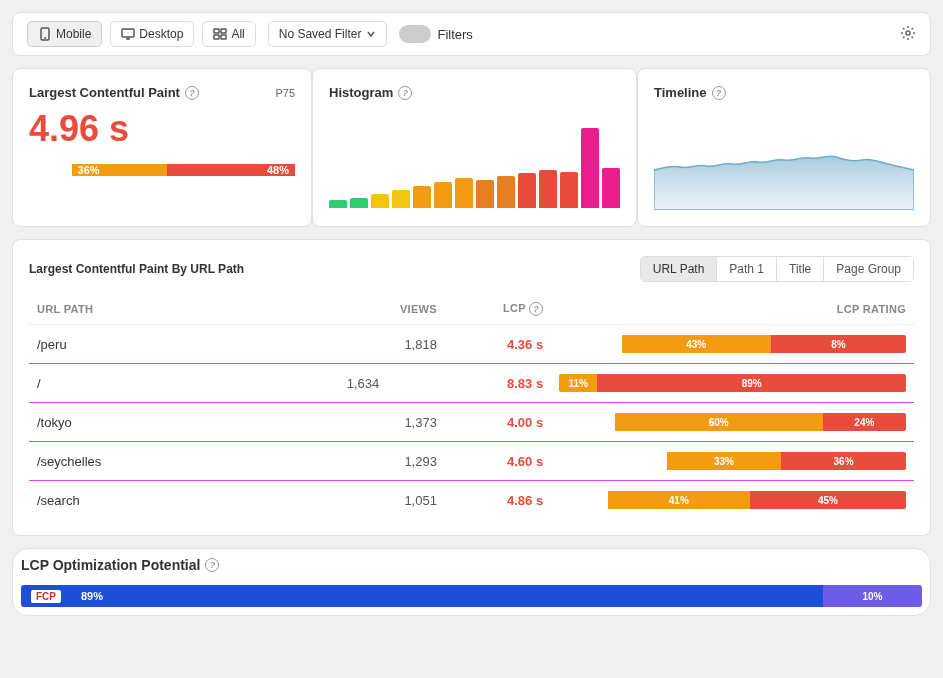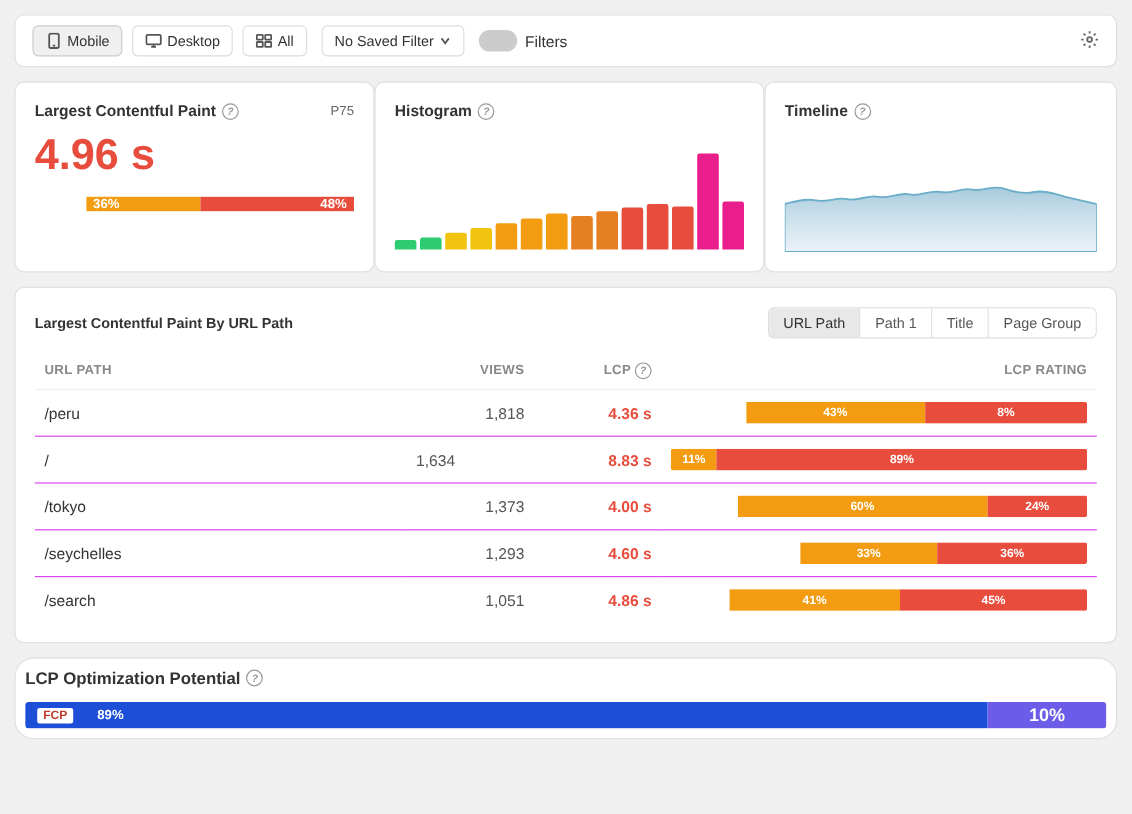--- a/index.html
+++ b/index.html
@@ -275,18 +275,18 @@
     <div class="opt-title">
       <span>LCP Optimization Potential</span>
       <span class="help-icon">?</span>
     </div>
     <div class="opt-bar">
       <div class="opt-fcp" style="width: 89%; background: #1d4ed8; display:flex; align-items:center; padding: 0 10px; gap:20px;">
         <span style="background:#fff; color:#c0392b; font-size:10px; font-weight:700; padding:1px 5px; border-radius:2px;">FCP</span>
         <span style="color:#fff; font-size:11px; font-weight:700;">89%</span>
       </div>
       <div class="opt-seg-end" style="width:11%; background:#6c5ce7; display:flex; align-items:center; justify-content:center;">
-        <span style="color:#fff; font-size:15px; font-weight:700;">10%</span>
+        <span style="color:#fff; font-size:10px; font-weight:700;">10%</span>
       </div>
     </div>
   </div>
 
 </div>
 
 </body></html>

